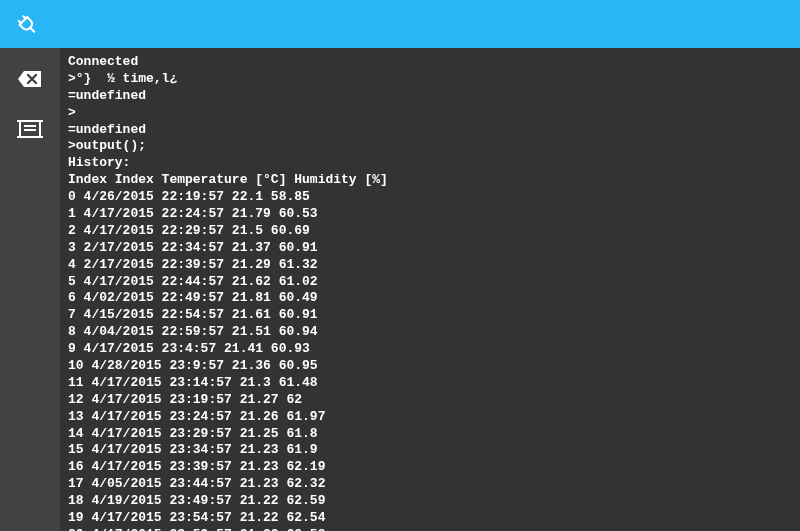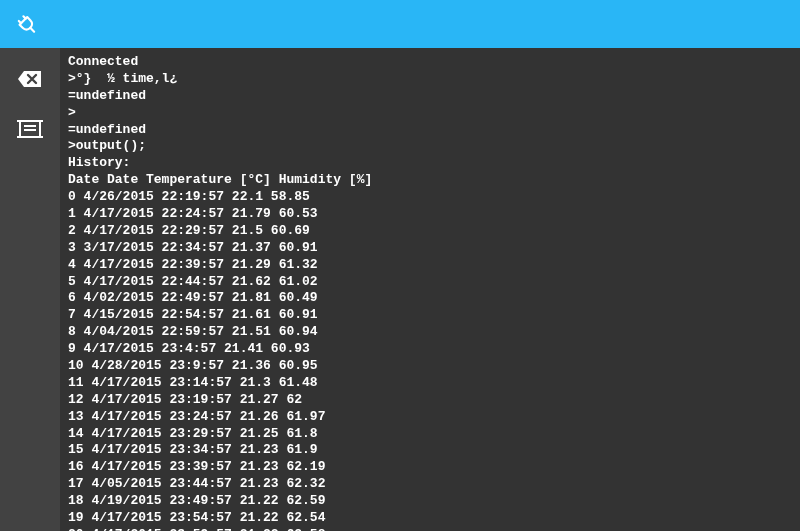--- a/index.html
+++ b/index.html
@@ -102,26 +102,26 @@
     </div>
   </div>
 
   <div class="terminal"><span>Connected</span>
 <span>&gt;°}  ½ time,l¿</span>
 <span>=undefined</span>
 <span>&gt;</span>
 <span>=undefined</span>
 <span>&gt;output();</span>
 <span>History:</span>
-<span>Date Date Temperature [°C] Humidity [%]</span>
+<span>Index Index Temperature [°C] Humidity [%]</span>
 <span>0 4/26/2015 22:19:57 22.1 58.85</span>
 <span>1 4/17/2015 22:24:57 21.79 60.53</span>
 <span>2 4/17/2015 22:29:57 21.5 60.69</span>
-<span>3 3/17/2015 22:34:57 21.37 60.91</span>
-<span>4 4/17/2015 22:39:57 21.29 61.32</span>
+<span>3 2/17/2015 22:34:57 21.37 60.91</span>
+<span>4 2/17/2015 22:39:57 21.29 61.32</span>
 <span>5 4/17/2015 22:44:57 21.62 61.02</span>
 <span>6 4/02/2015 22:49:57 21.81 60.49</span>
 <span>7 4/15/2015 22:54:57 21.61 60.91</span>
 <span>8 4/04/2015 22:59:57 21.51 60.94</span>
 <span>9 4/17/2015 23:4:57 21.41 60.93</span>
 <span>10 4/28/2015 23:9:57 21.36 60.95</span>
 <span>11 4/17/2015 23:14:57 21.3 61.48</span>
 <span>12 4/17/2015 23:19:57 21.27 62</span>
 <span>13 4/17/2015 23:24:57 21.26 61.97</span>
 <span>14 4/17/2015 23:29:57 21.25 61.8</span>

